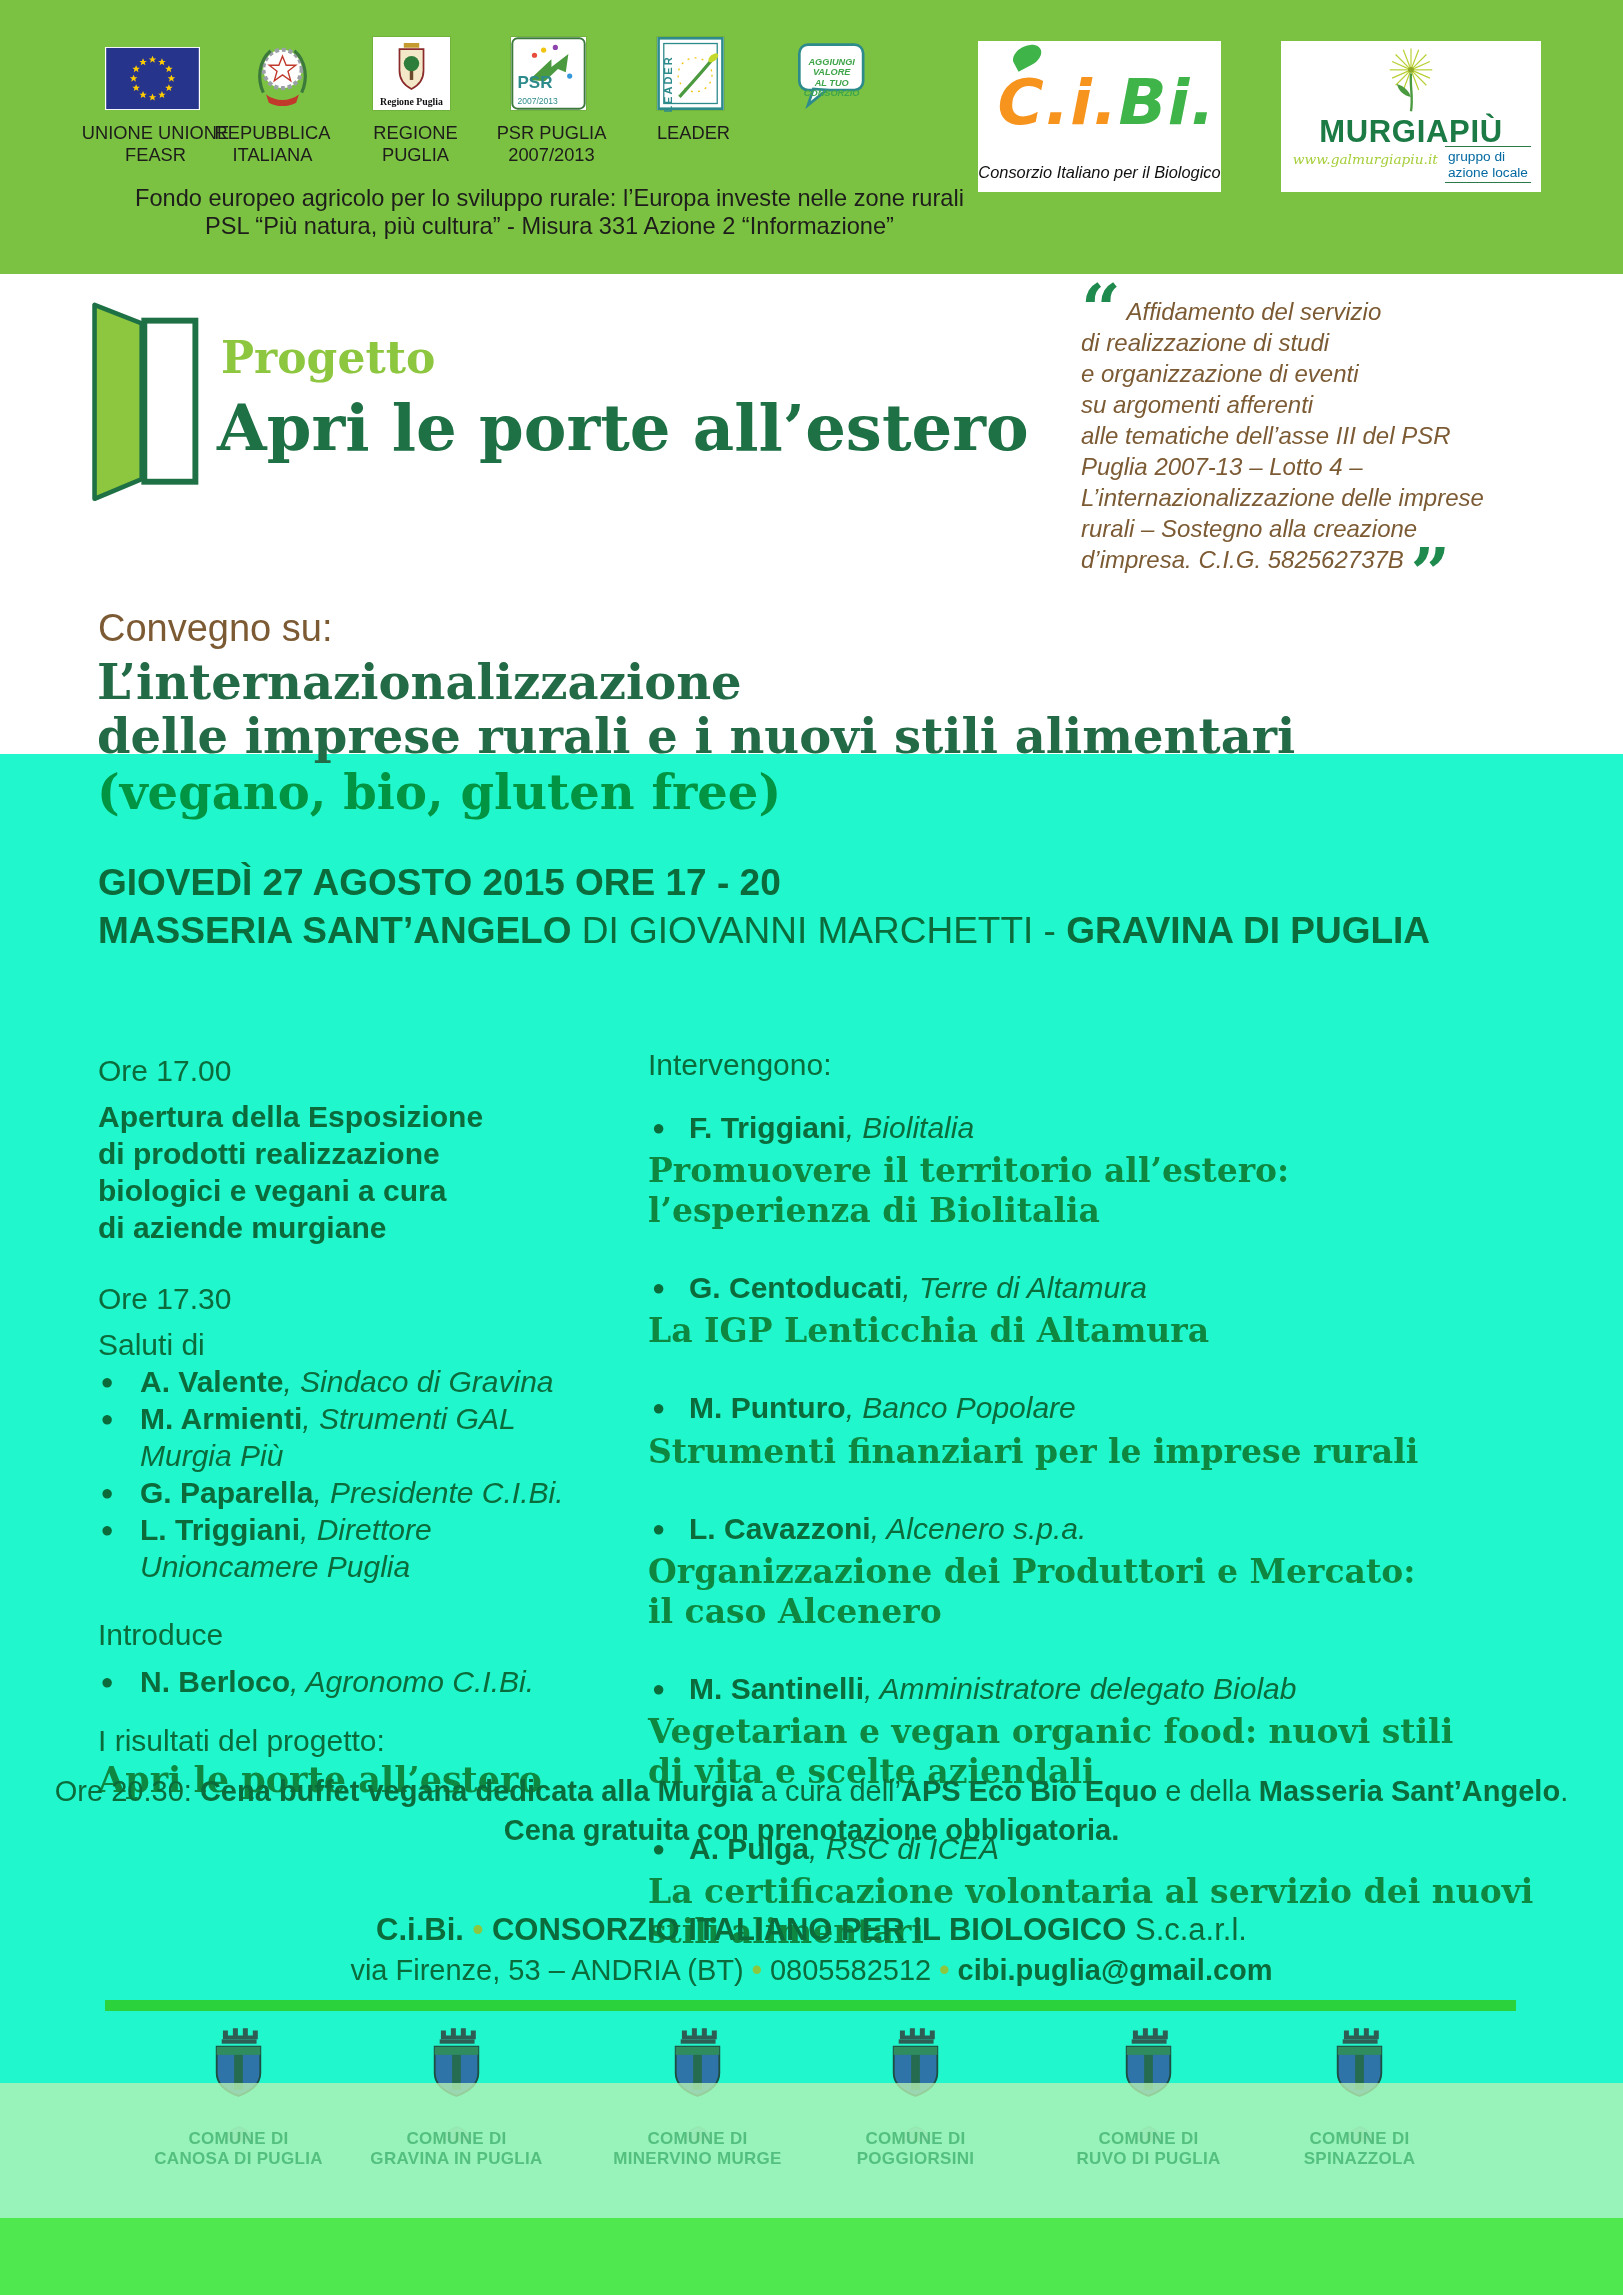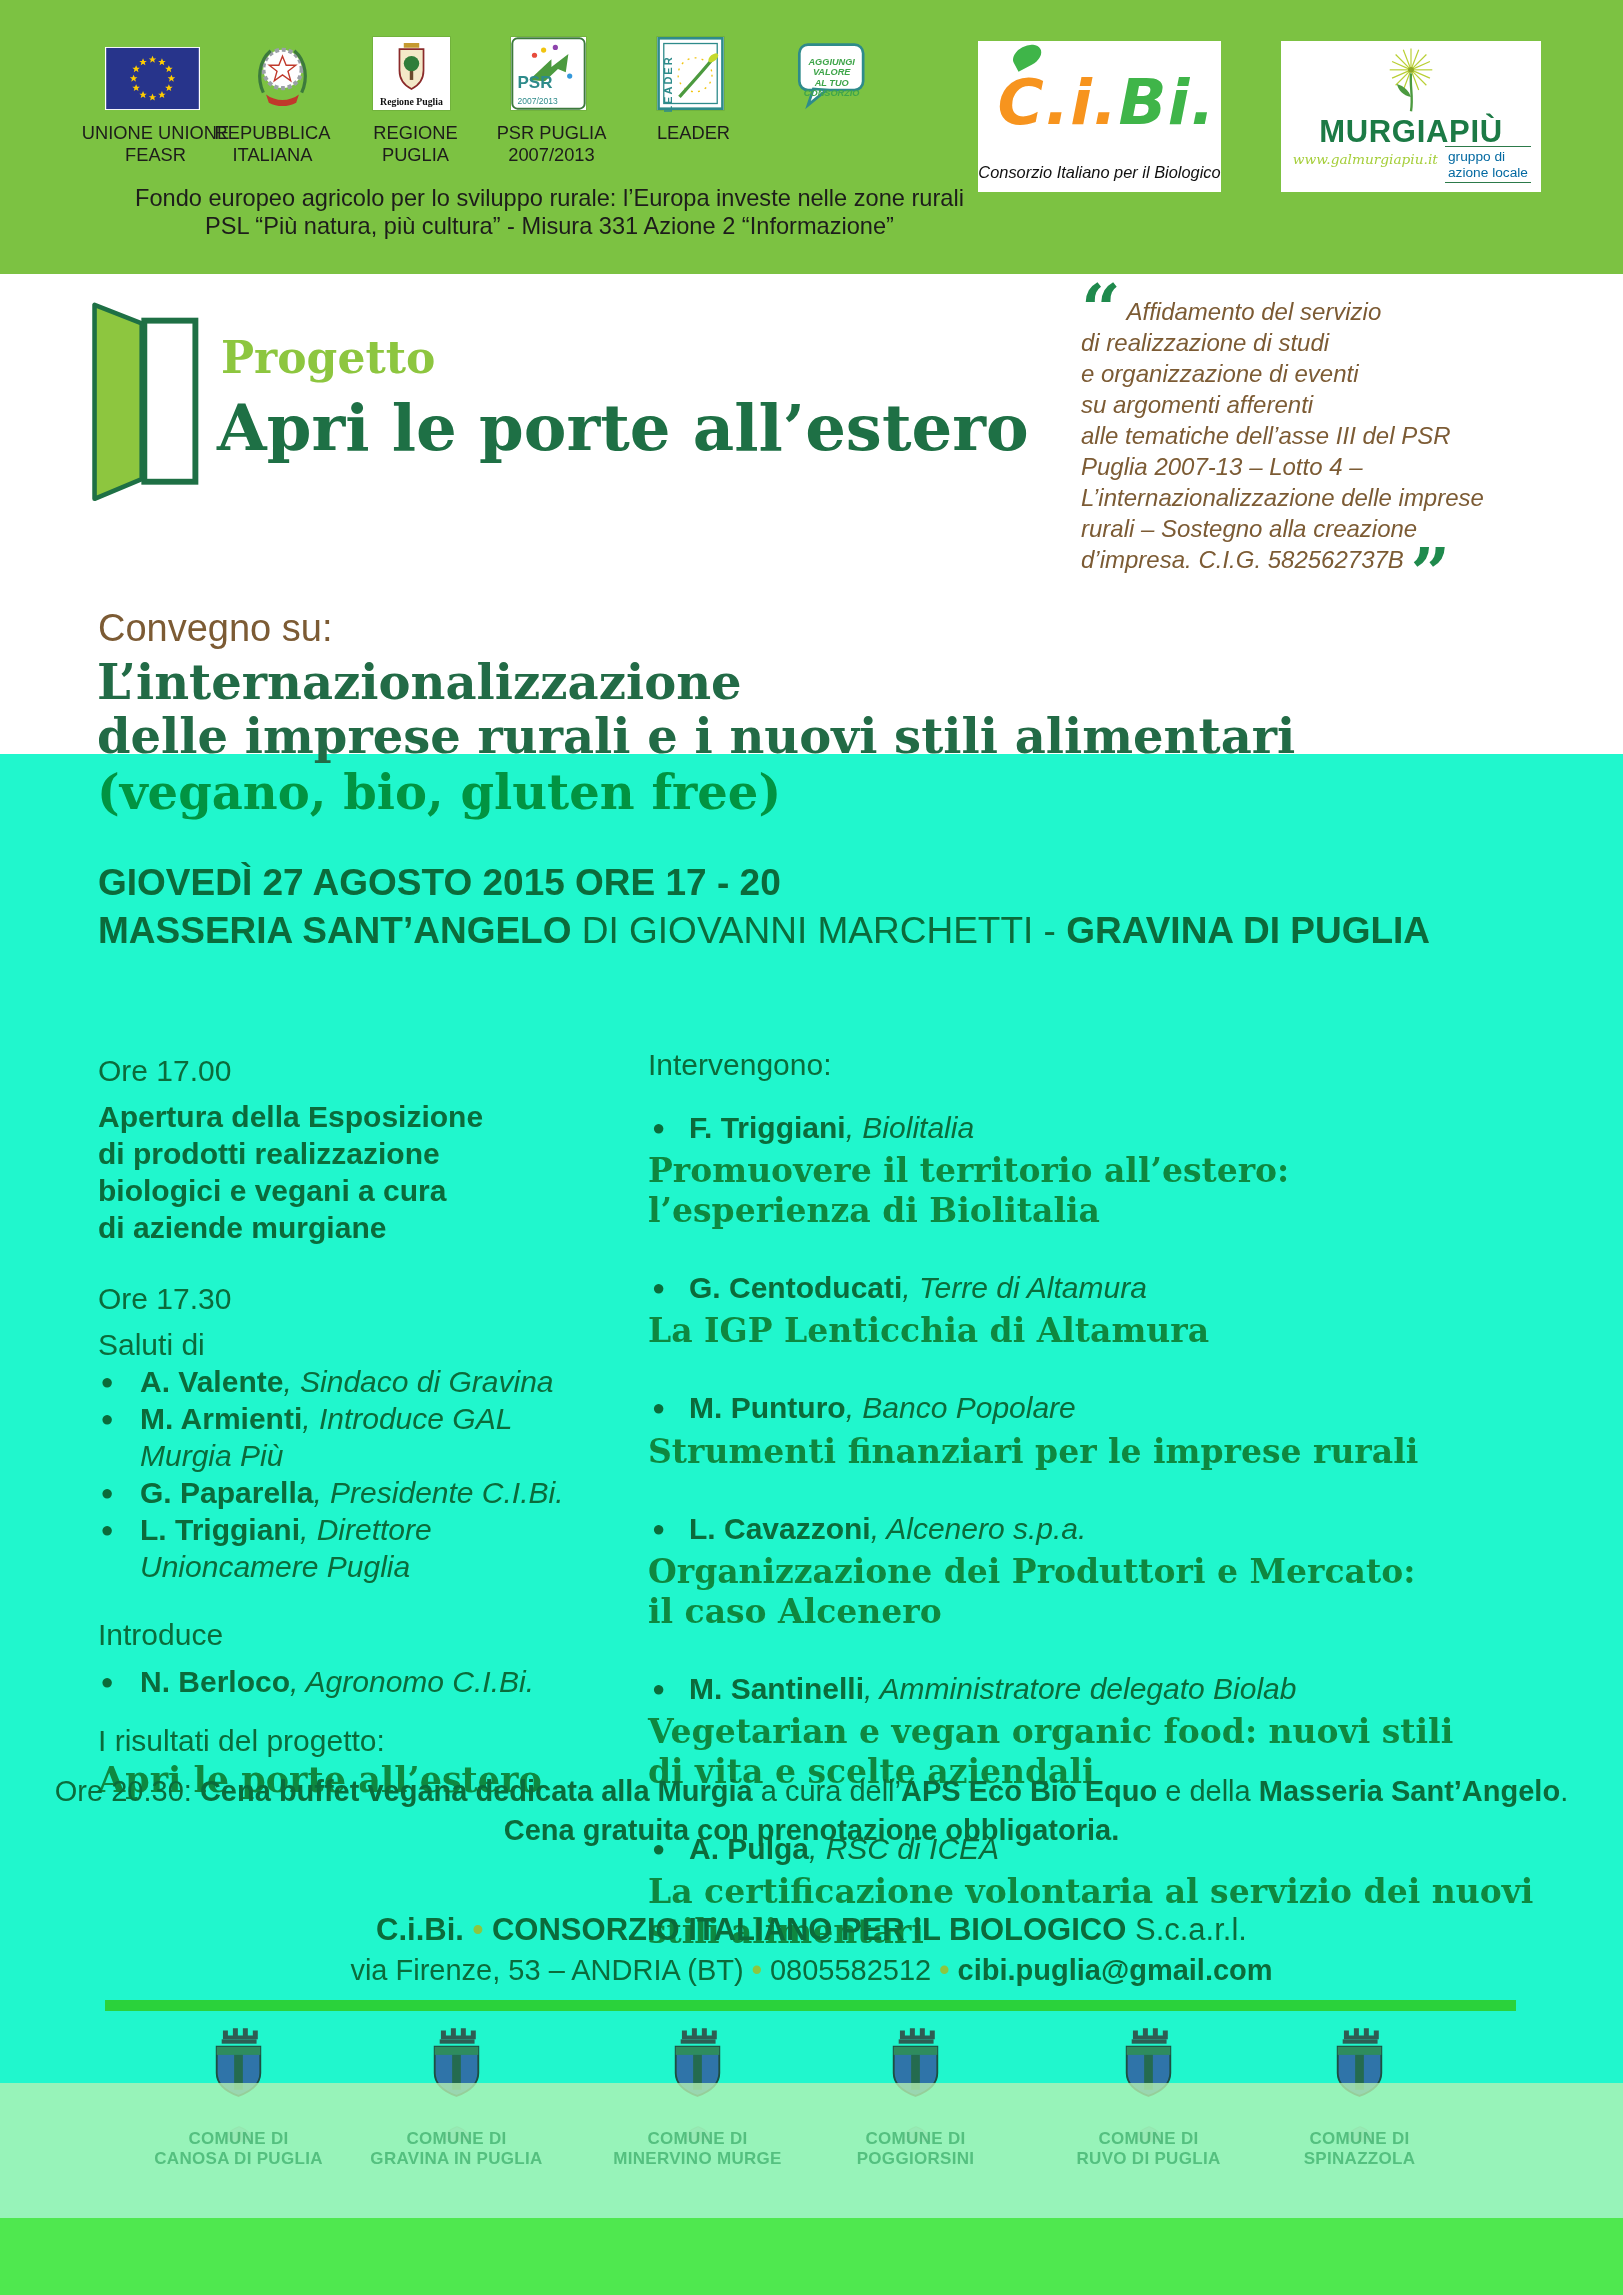--- a/index.html
+++ b/index.html
@@ -279,21 +279,21 @@
     <div>Ore 17.00</div>
     <div class="b mt1">
       <div>Apertura della Esposizione</div>
       <div>di prodotti realizzazione</div>
       <div>biologici e vegani a cura</div>
       <div>di aziende murgiane</div>
     </div>
     <div class="mt2">Ore 17.30</div>
     <div class="mt1">Saluti di</div>
     <div class="li"><span class="blt">●</span><span class="b">A. Valente</span><span class="i">, Sindaco di Gravina</span></div>
-    <div class="li"><span class="blt">●</span><span class="b">M. Armienti</span><span class="i">, Introduce GAL</span></div>
+    <div class="li"><span class="blt">●</span><span class="b">M. Armienti</span><span class="i">, Strumenti GAL</span></div>
     <div class="li i">Murgia Più</div>
     <div class="li"><span class="blt">●</span><span class="b">G. Paparella</span><span class="i">, Presidente C.I.Bi.</span></div>
     <div class="li"><span class="blt">●</span><span class="b">L. Triggiani</span><span class="i">, Direttore</span></div>
     <div class="li i">Unioncamere Puglia</div>
     <div class="mt3">Introduce</div>
     <div class="li mt1"><span class="blt">●</span><span class="b">N. Berloco</span><span class="i">, Agronomo C.I.Bi.</span></div>
     <div class="mt4">I risultati del progetto:</div>
     <div class="fx results-title">Apri le porte all’estero</div>
   </div>
 

